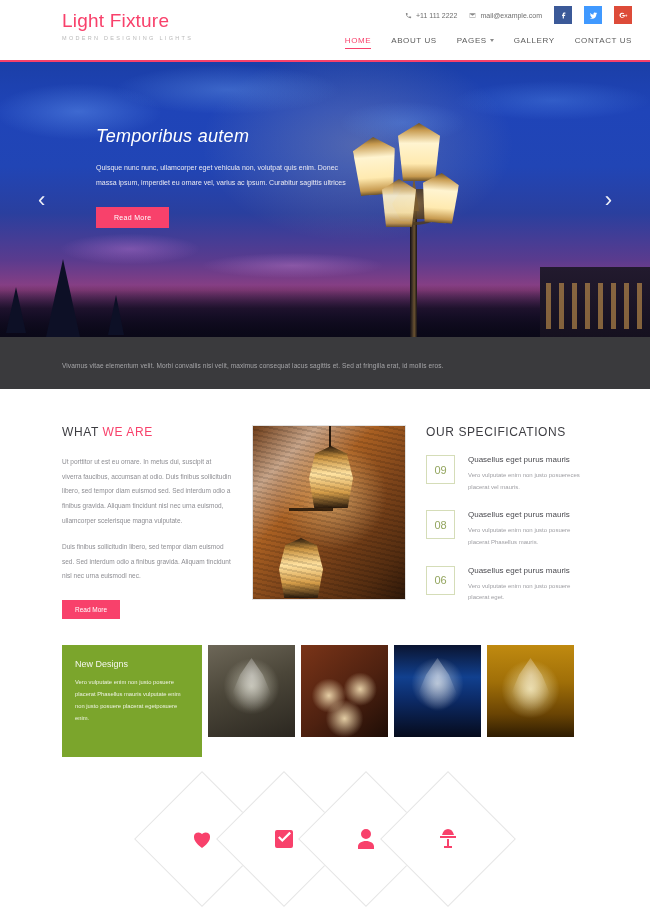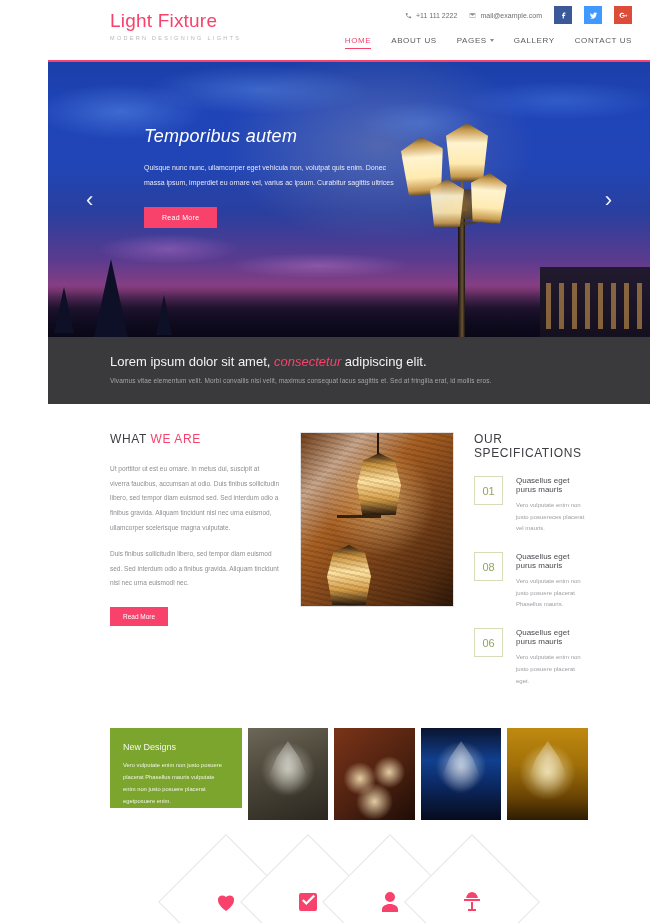--- a/index.html
+++ b/index.html
@@ -3,21 +3,21 @@
 <meta charset="utf-8">
 <style>
   * { margin:0; padding:0; box-sizing:border-box; }
   html,body { width:650px; height:923px; overflow:hidden; }
   body {
     font-family:"Liberation Sans", sans-serif;
     background:#ffffff;
     color:#333;
     -webkit-font-smoothing:antialiased;
   }
-  .page { width:650px; height:923px; position:relative; background:#fff;padding-left:48px; }
+  .page { width:650px; height:923px; position:relative; background:#fff; }
 
   
   .header { height:60px; background:#fff; position:relative; }
   .logo-wrap { position:absolute; left:62px; top:10px; }
   .logo { font-size:19px; color:#f8416b; font-weight:400; letter-spacing:.2px;
           font-family:"Liberation Sans", sans-serif; }
   .tagline { font-size:5.5px; color:#b9b9b9; letter-spacing:2.3px; margin-top:3px;
              text-transform:uppercase; }
   .top-right { position:absolute; right:18px; top:6px; display:flex; align-items:center; gap:12px; }
   .contact-item { display:flex; align-items:center; gap:4px; font-size:7px; color:#6d6d6d; }
@@ -103,21 +103,21 @@
   .arrow.next { right:38px; }
 
   
   .banner { background:#3a3a3d; padding:17px 0 20px 62px; }
   .banner-title { font-size:13px; color:#f2f2f2; font-weight:400; }
   .banner-title .em { color:#f8416b; font-style:italic; }
   .banner-sub { font-size:6.5px; color:#a5a5a8; margin-top:8px; letter-spacing:.1px; }
 
   
   .section-pad { padding:28px 62px 0 62px; }
-  .cols { display:flex; gap:20px; }
+  .cols { display:flex; gap:20px;margin-top:8px; }
   .col-left { width:170px; }
   .h-title { font-size:12px; letter-spacing:.6px; color:#3d3d42; margin-bottom:16px; }
   .h-title .pink { color:#f8416b; }
   .body-text { font-size:6.5px; color:#8e8e93; line-height:2.25; margin-bottom:12px; }
   .btn-sm { display:inline-block; background:#f8416b; color:#fff; font-size:6.5px;
             padding:6px 13px; border:none; cursor:pointer; margin-top:4px; }
   .col-mid { width:154px; }
   .photo-lantern { width:154px; height:175px; border:1px solid #e2e2e2; position:relative;
     overflow:hidden;
     background:
@@ -138,21 +138,21 @@
   .col-right { flex:1; }
   .spec-row { display:flex; gap:13px; margin-bottom:17px; }
   .spec-num { width:29px; height:29px; border:1px solid #d5ddb8; flex:0 0 29px;
               display:flex; align-items:center; justify-content:center;
               font-size:11px; color:#93a55e; }
   .spec-h { font-size:8px; color:#4b4b50; margin-bottom:6px; }
   .spec-p { font-size:6px; color:#a0a0a5; line-height:1.95; }
 
   
   .gallery { display:flex; gap:6px; padding:24px 62px 0 62px; }
-  .gal-green { width:140px; height:80px; background:#7ba52c; padding:14px 13px; position:relative; }
+  .gal-green { width:140px; height:112px; background:#7ba52c; padding:14px 13px; position:relative; }
   .gal-green h4 { font-size:9px; color:#f5f7ef; font-weight:400; margin-bottom:8px; }
   .gal-green p { font-size:5.8px; color:#eef3e2; line-height:2.05; }
   .gal-img { width:87px; height:92px; overflow:hidden; position:relative; }
   .g2 { background:
       radial-gradient(circle at 50% 45%, rgba(255,255,235,.55), transparent 42%),
       linear-gradient(160deg,#6d6758,#4b4639 45%,#2b2720); }
   .g3 { background:
       radial-gradient(circle at 32% 55%, rgba(255,235,190,.85), transparent 22%),
       radial-gradient(circle at 68% 48%, rgba(255,235,190,.85), transparent 22%),
       radial-gradient(circle at 50% 80%, rgba(255,235,190,.85), transparent 22%),
@@ -253,25 +253,20 @@
       <div class="hero-title">Temporibus autem</div>
       <div class="hero-text">Quisque nunc nunc, ullamcorper eget vehicula non, volutpat quis enim. Donec massa ipsum, imperdiet eu ornare vel, varius ac ipsum. Curabitur sagittis ultrices</div>
       <button class="btn-pink">Read More</button>
     </div>
 
     <div class="arrow prev">‹</div>
     <div class="arrow next">›</div>
   </div>
 
   <div class="banner">
-    <div class="banner-title">
-      <span>Lorem ipsum dolor sit amet,</span>
-      <span class="em">consectetur</span>
-      <span>adipiscing elit.</span>
-    </div>
     <div class="banner-sub">Vivamus vitae elementum velit. Morbi convallis nisi velit, maximus consequat lacus sagittis et. Sed at fringilla erat, id mollis eros.</div>
   </div>
 
   <div class="section-pad">
     <div class="cols">
 
       <div class="col-left">
         <div class="h-title">
           <span>WHAT</span>
           <span class="pink">WE ARE</span>
@@ -287,21 +282,21 @@
           <div class="lan-box a"></div>
           <div class="lan-arm"></div>
           <div class="lan-box b"></div>
         </div>
       </div>
 
       <div class="col-right">
         <div class="h-title">OUR SPECIFICATIONS</div>
 
         <div class="spec-row">
-          <div class="spec-num">01</div>
+          <div class="spec-num">09</div>
           <div>
             <div class="spec-h">Quasellus eget purus mauris</div>
             <div class="spec-p">Vero vulputate enim non justo posuereces placerat vel mauris.</div>
           </div>
         </div>
 
         <div class="spec-row">
           <div class="spec-num">08</div>
           <div>
             <div class="spec-h">Quasellus eget purus mauris</div>

